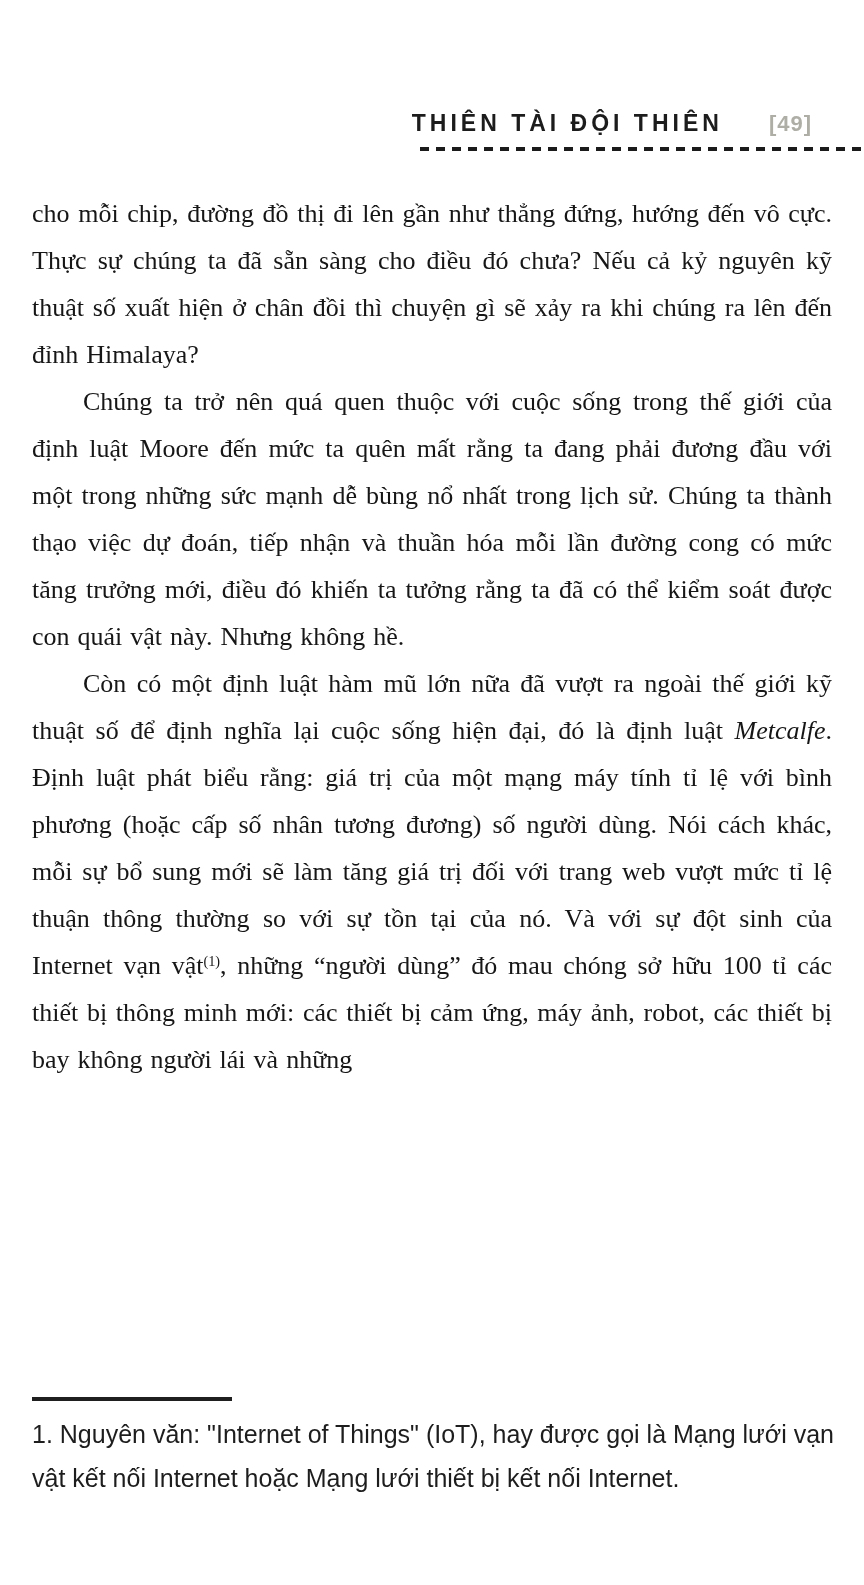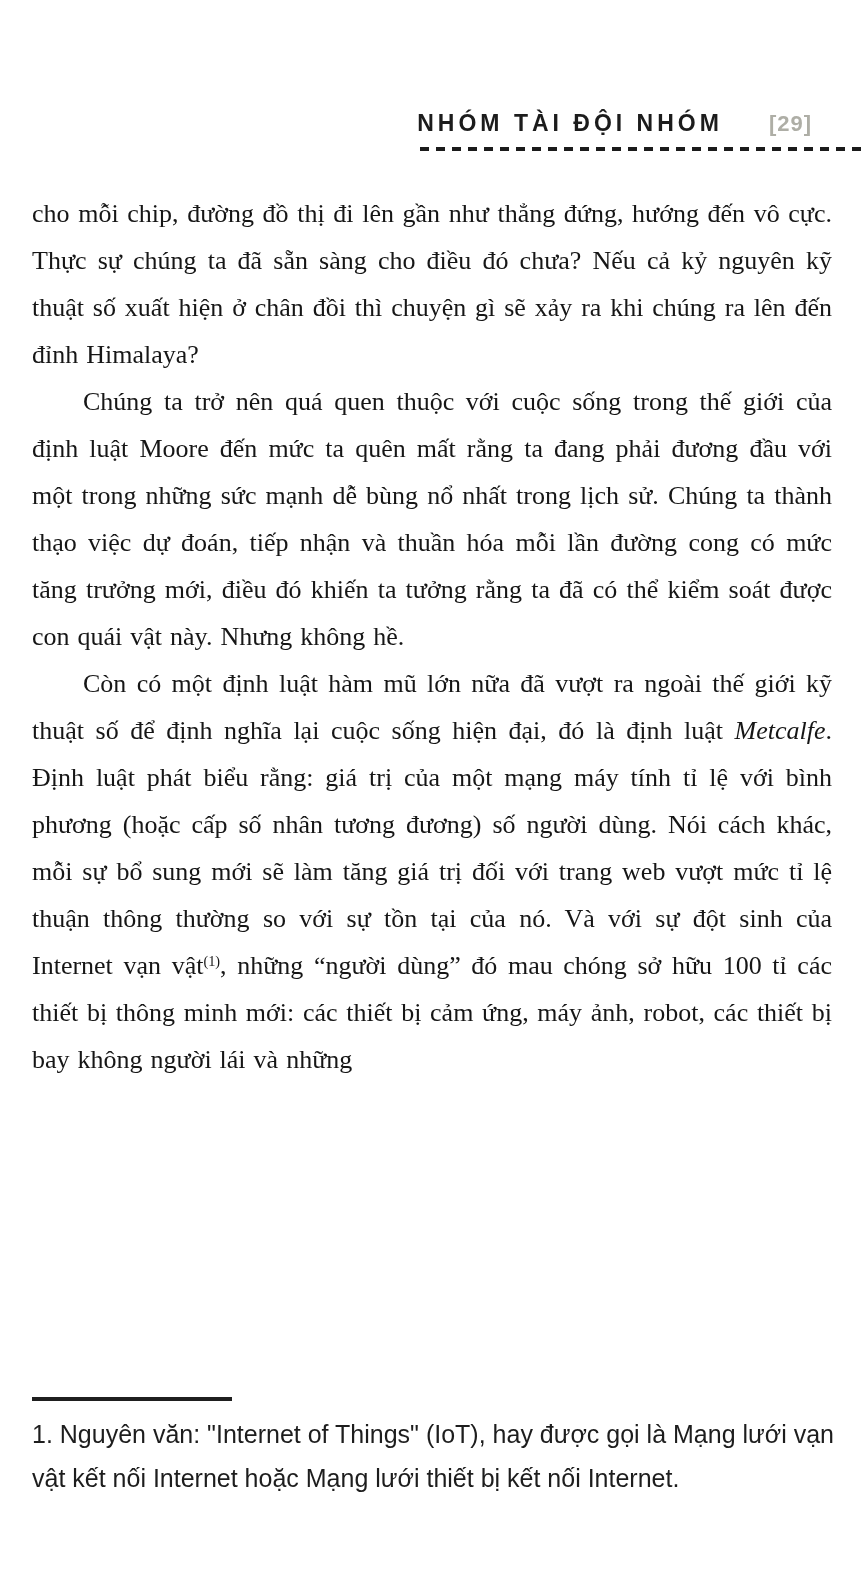--- a/index.html
+++ b/index.html
@@ -97,22 +97,22 @@
     color: #1d1d1d;
     text-align: left;
   }
 </style>
 </head>
 <body>
 
 <div class="page">
 
   <div class="page-header">
-    <span class="header-title">NHÓM TÀI ĐỘI NHÓM</span>
-    <span class="page-number">[29]</span>
+    <span class="header-title">THIÊN TÀI ĐỘI THIÊN</span>
+    <span class="page-number">[49]</span>
   </div>
 
   <div class="header-rule"></div>
 
   <div class="body-text">
 
   <p class=""><span>cho mỗi chip, đường đồ thị đi lên gần như thẳng đứng, hướng đến vô cực. Thực sự chúng ta đã sẵn sàng cho điều đó chưa? Nếu cả kỷ nguyên kỹ thuật số xuất hiện ở chân đồi thì chuyện gì sẽ xảy ra khi chúng ra lên đến đỉnh Himalaya?</span></p>
       <p class="indent"><span>Chúng ta trở nên quá quen thuộc với cuộc sống trong thế giới của định luật Moore đến mức ta quên mất rằng ta đang phải đương đầu với một trong những sức mạnh dễ bùng nổ nhất trong lịch sử. Chúng ta thành thạo việc dự đoán, tiếp nhận và thuần hóa mỗi lần đường cong có mức tăng trưởng mới, điều đó khiến ta tưởng rằng ta đã có thể kiểm soát được con quái vật này. Nhưng không hề.</span></p>
       <p class="indent"><span>Còn có một định luật hàm mũ lớn nữa đã vượt ra ngoài thế giới kỹ thuật số để định nghĩa lại cuộc sống hiện đại, đó là định luật </span><i>Metcalfe</i><span>. Định luật phát biểu rằng: giá trị của một mạng máy tính tỉ lệ với bình phương (hoặc cấp số nhân tương đương) số người dùng. Nói cách khác, mỗi sự bổ sung mới sẽ làm tăng giá trị đối với trang web vượt mức tỉ lệ thuận thông thường so với sự tồn tại của nó. Và với sự đột sinh của Internet vạn vật</span><sup>(1)</sup><span>, những “người dùng” đó mau chóng sở hữu 100 tỉ các thiết bị thông minh mới: các thiết bị cảm ứng, máy ảnh, robot, các thiết bị bay không người lái và những</span></p>
     </div>

